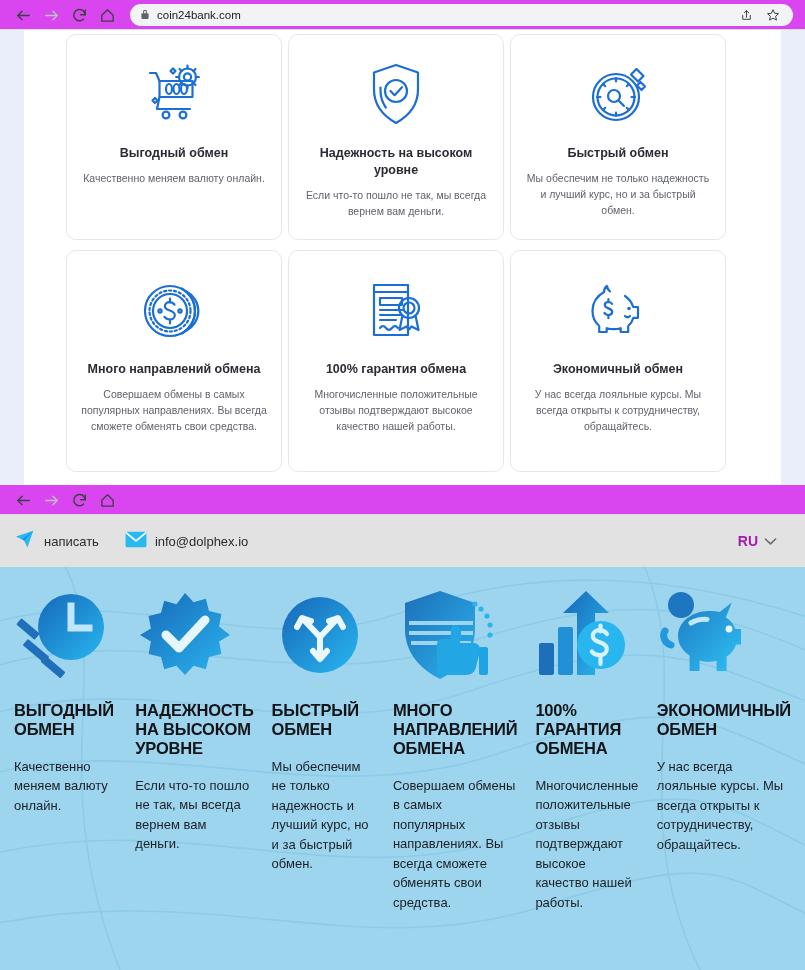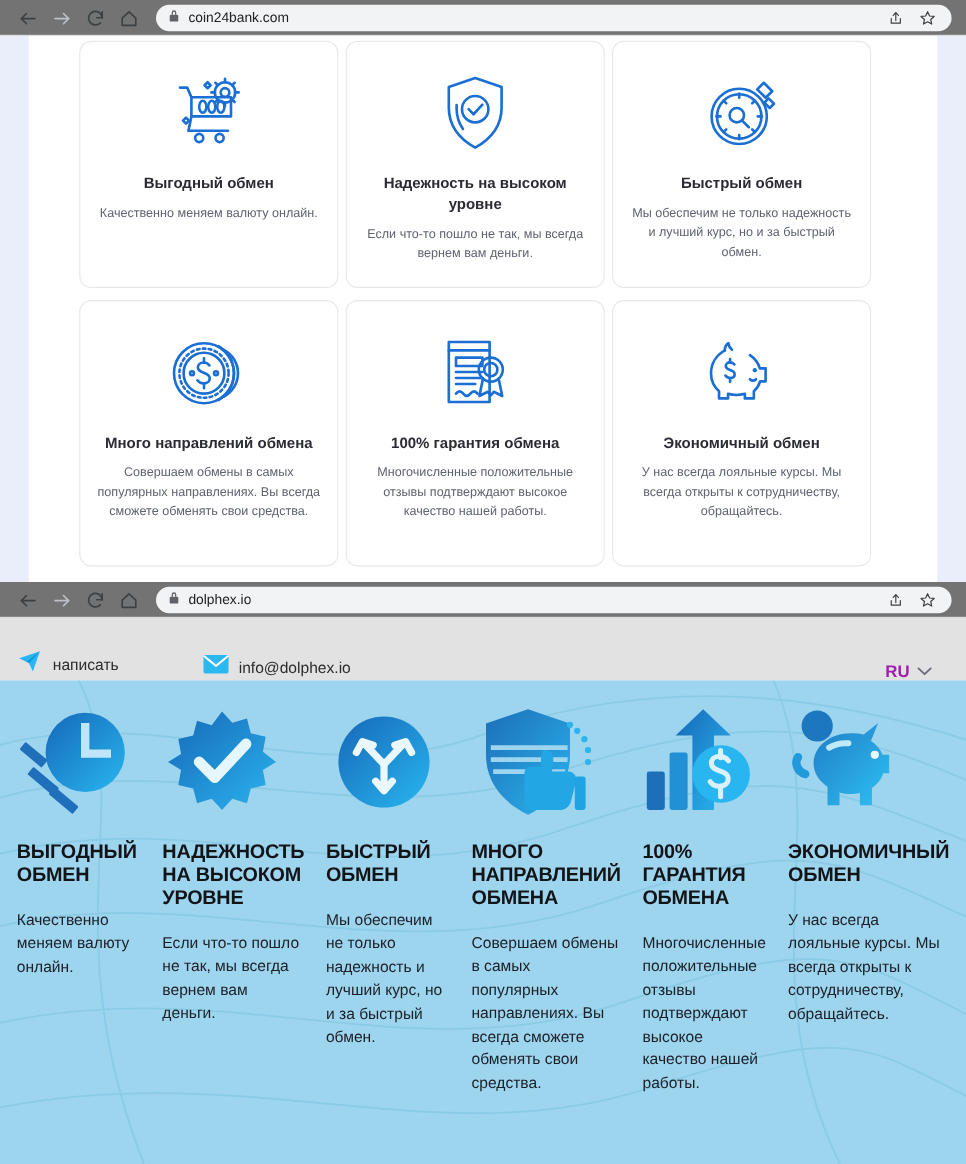--- a/index.html
+++ b/index.html
@@ -6,21 +6,21 @@
   html,body { width:805px; height:970px; }
   body {
     font-family: "Liberation Sans", sans-serif;
     background:#ffffff;
     overflow:hidden;
   }
   .screen { position:relative; width:805px; height:970px; }
 
   
   .chrome-bar {
-    height:30px; background:#737373; display:flex; align-items:center;
+    height:30px; background:#d946ef; display:flex; align-items:center;
     padding:0 10px; gap:2px; position:relative; flex:0 0 30px;
   }
   .chrome-bar::after{
     content:""; position:absolute; left:0; right:0; bottom:0; height:1px;
     background:#dadce0;
   }
   .nav-btn{
     width:26px;height:26px;display:flex;align-items:center;justify-content:center;
     border-radius:50%; flex:0 0 26px;
   }
@@ -59,23 +59,22 @@
     font-size:12.5px; font-weight:bold; color:#2b2b35; line-height:1.35;
     margin-bottom:8px;
   }
   .card-desc{
     font-size:10.5px; color:#5f6370; line-height:1.55; max-width:190px;
   }
 
   
   .page2{ position:relative; height:455px; overflow:hidden;}
   .top-contact{
-    height:52px; background:#e2e2e2; display:flex; align-items:flex-end;
+    height:52px; background:#e2e2e2; display:flex; align-items:center;
     padding:0 14px;
-    gap:44px;
   }
   .contact-item{display:flex;align-items:center;gap:8px;margin-right:26px;}
   .contact-text{font-size:13px;color:#2c2c2c;}
   .contact-spacer{flex:1;}
   .lang{display:flex;align-items:center;gap:6px;font-size:14px;font-weight:bold;color:#a21caf;padding-right:14px;}
 
   .hero{
     position:relative; height:403px; background:#9ed5ee; overflow:hidden;
   }
   .hero-waves{position:absolute;inset:0;width:100%;height:100%;}
@@ -273,42 +272,20 @@
       <svg width="17" height="17" viewBox="0 0 24 24" fill="none" stroke="#3c4043" stroke-width="2" stroke-linecap="round">
           <path d="M20 11a8 8 0 1 0-2.2 6"></path>
           <polyline points="20,4 20,11 13.6,11" fill="none"></polyline>
         </svg>
     </div>
     <div class="nav-btn">
       <svg width="17" height="17" viewBox="0 0 24 24" fill="none" stroke="#3c4043" stroke-width="1.9" stroke-linejoin="round">
           <path d="M4 11.5 12 4l8 7.5V20H4z"></path>
         </svg>
     </div>
-    <div class="omnibox">
-      <span>
-        <svg width="10" height="12" viewBox="0 0 14 16" fill="#5f6368">
-            <rect x="2" y="7" width="10" height="8" rx="1.4"></rect>
-            <path d="M4.3 7V4.6a2.7 2.7 0 0 1 5.4 0V7h-1.5V4.6a1.2 1.2 0 0 0-2.4 0V7z"></path>
-          </svg>
-      </span>
-      <span class="omni-url">dolphex.io</span>
-      <span class="omni-spacer"></span>
-      <span class="omni-act">
-        <svg width="13" height="13" viewBox="0 0 24 24" fill="none" stroke="#3c4043" stroke-width="1.8" stroke-linecap="round" stroke-linejoin="round">
-            <path d="M5 12v7h14v-7"></path>
-            <path d="M12 15V3"></path>
-            <polyline points="8,7 12,3 16,7"></polyline>
-          </svg>
-      </span>
-      <span class="omni-act">
-        <svg width="14" height="14" viewBox="0 0 24 24" fill="none" stroke="#3c4043" stroke-width="1.7" stroke-linejoin="round">
-            <polygon points="12,3 14.8,9.1 21.4,9.8 16.5,14.2 17.9,20.7 12,17.4 6.1,20.7 7.5,14.2 2.6,9.8 9.2,9.1"></polygon>
-          </svg>
-      </span>
-    </div>
   </div>
 
   <div class="page2">
 
     <div class="top-contact">
       <div class="contact-item">
         <span>
           <svg width="22" height="22" viewBox="0 0 24 24">
               <path d="M2.2 9.3 21 3 14.6 21.3l-3.5-7.4z" fill="#29b6f6"></path>
               <path d="M11.1 13.9 21 3 9.4 12.1z" fill="#0d97d6"></path>

